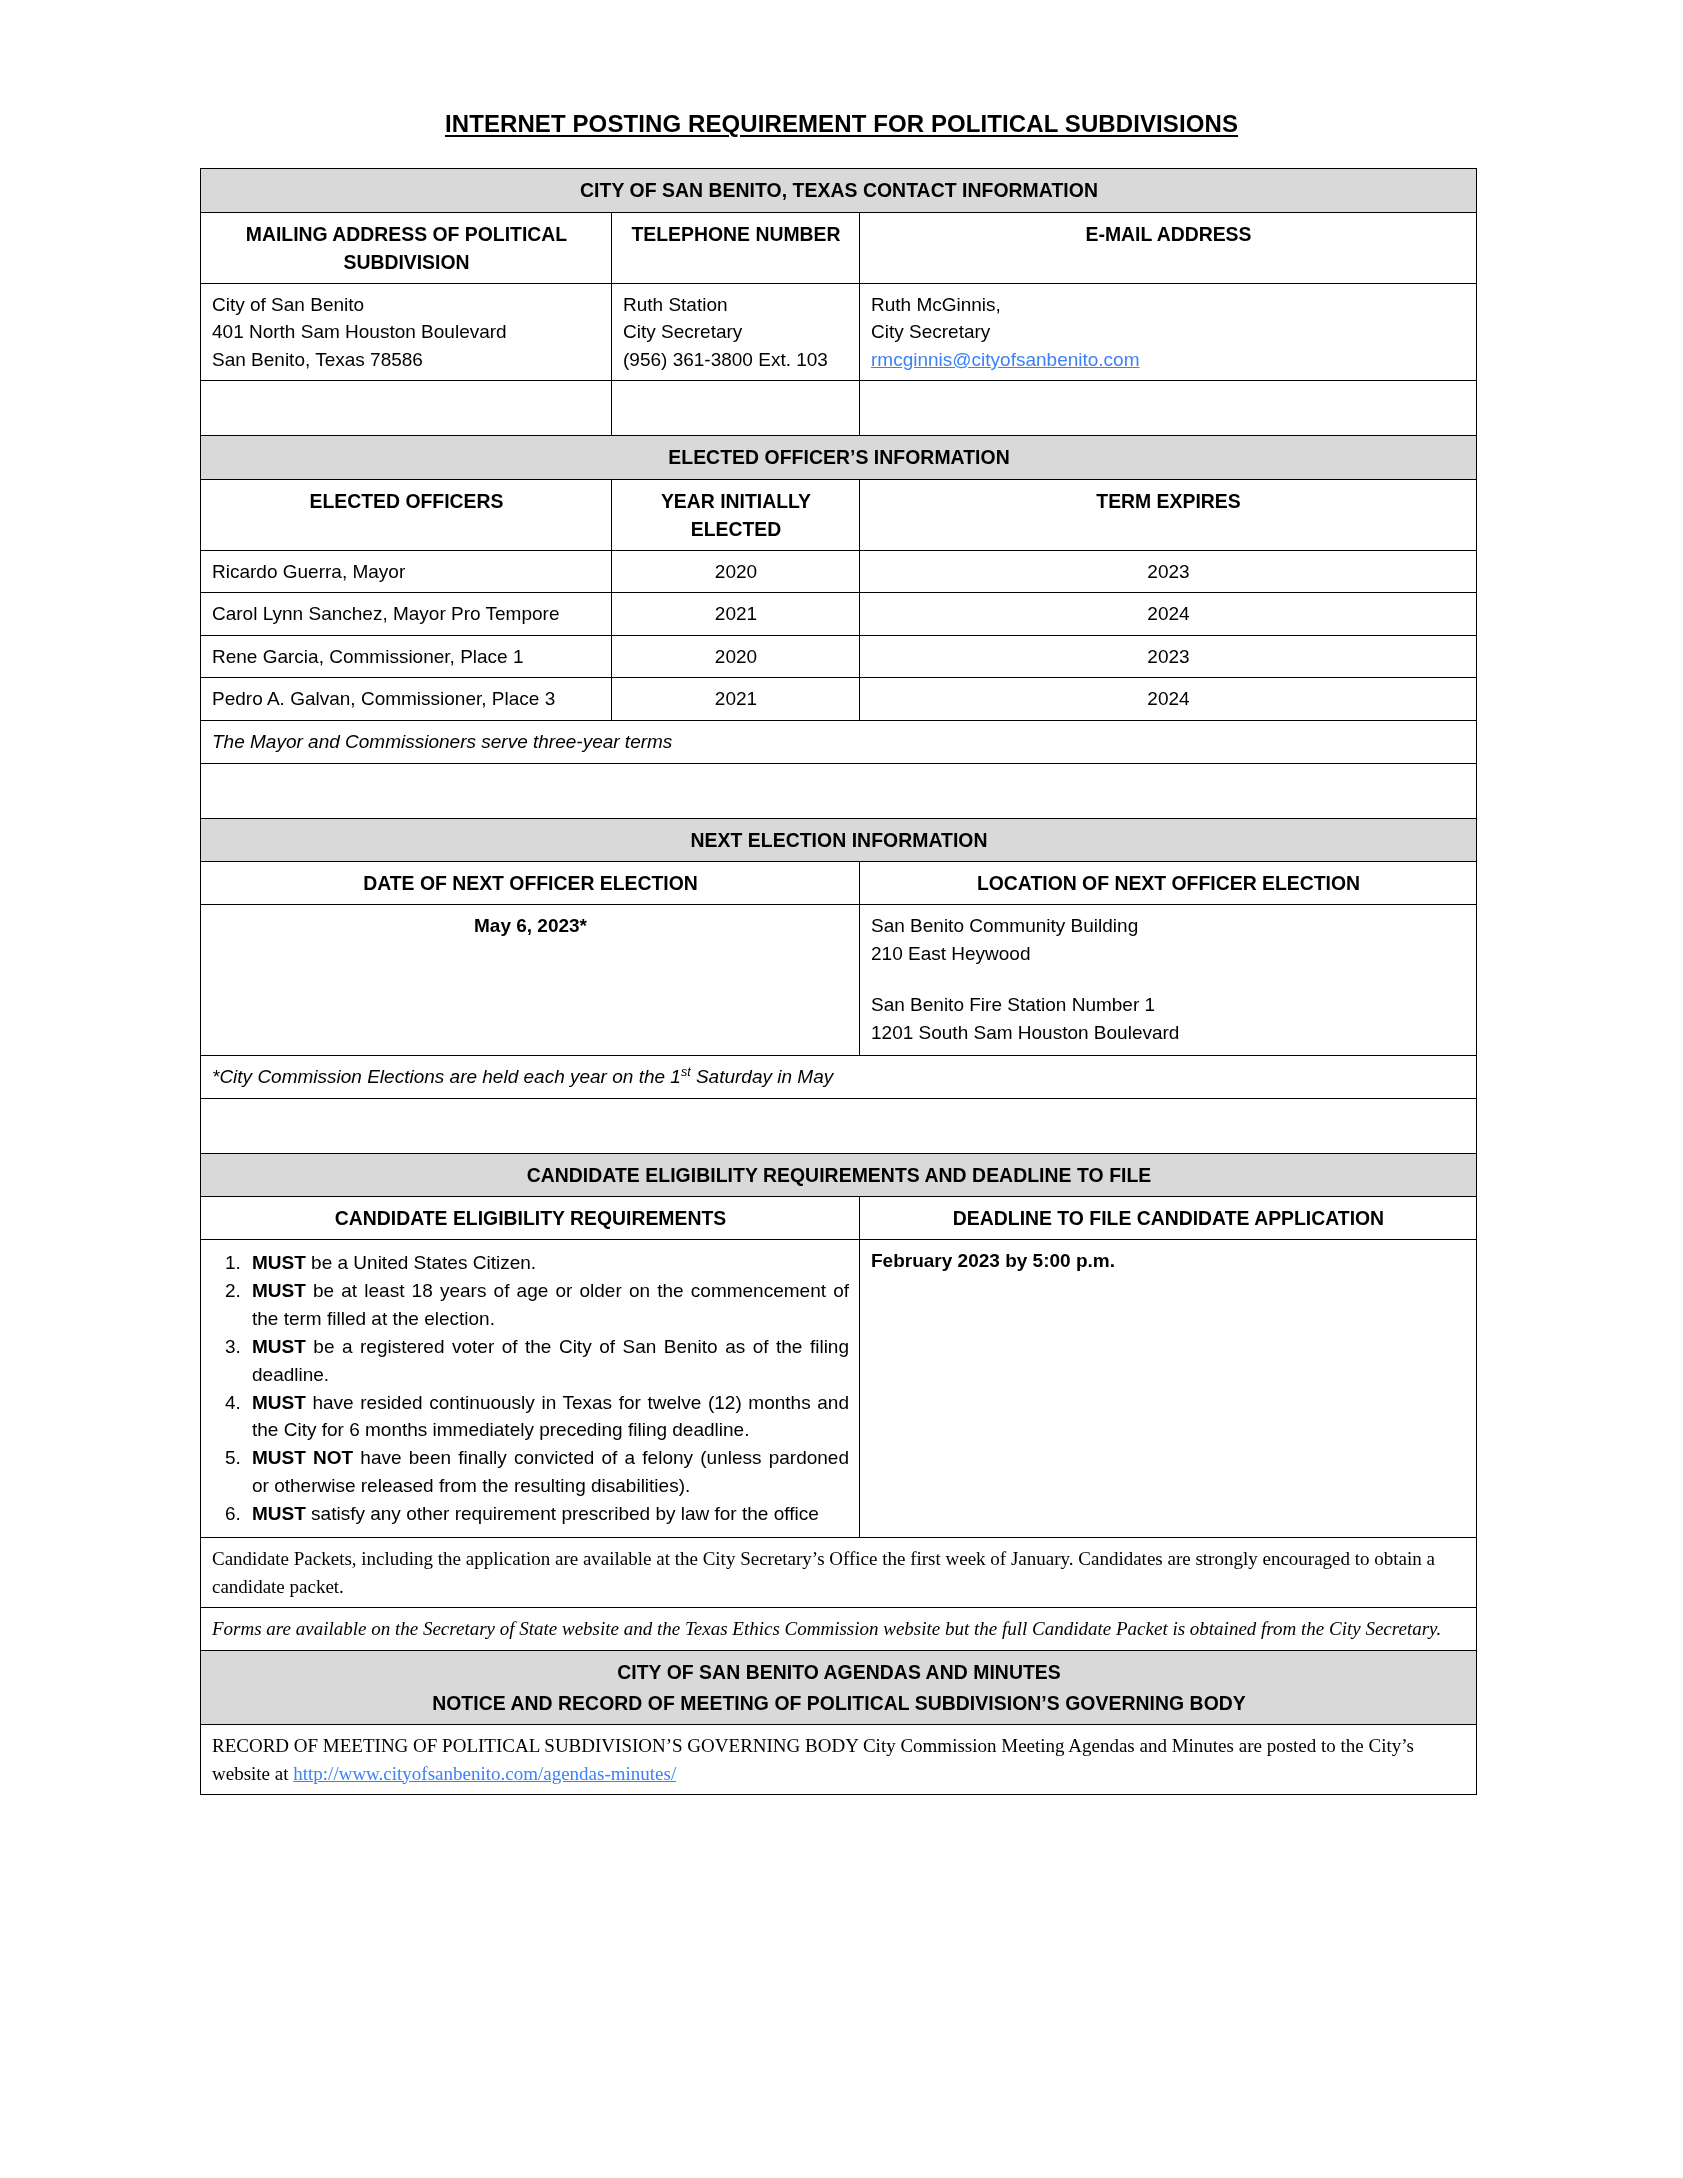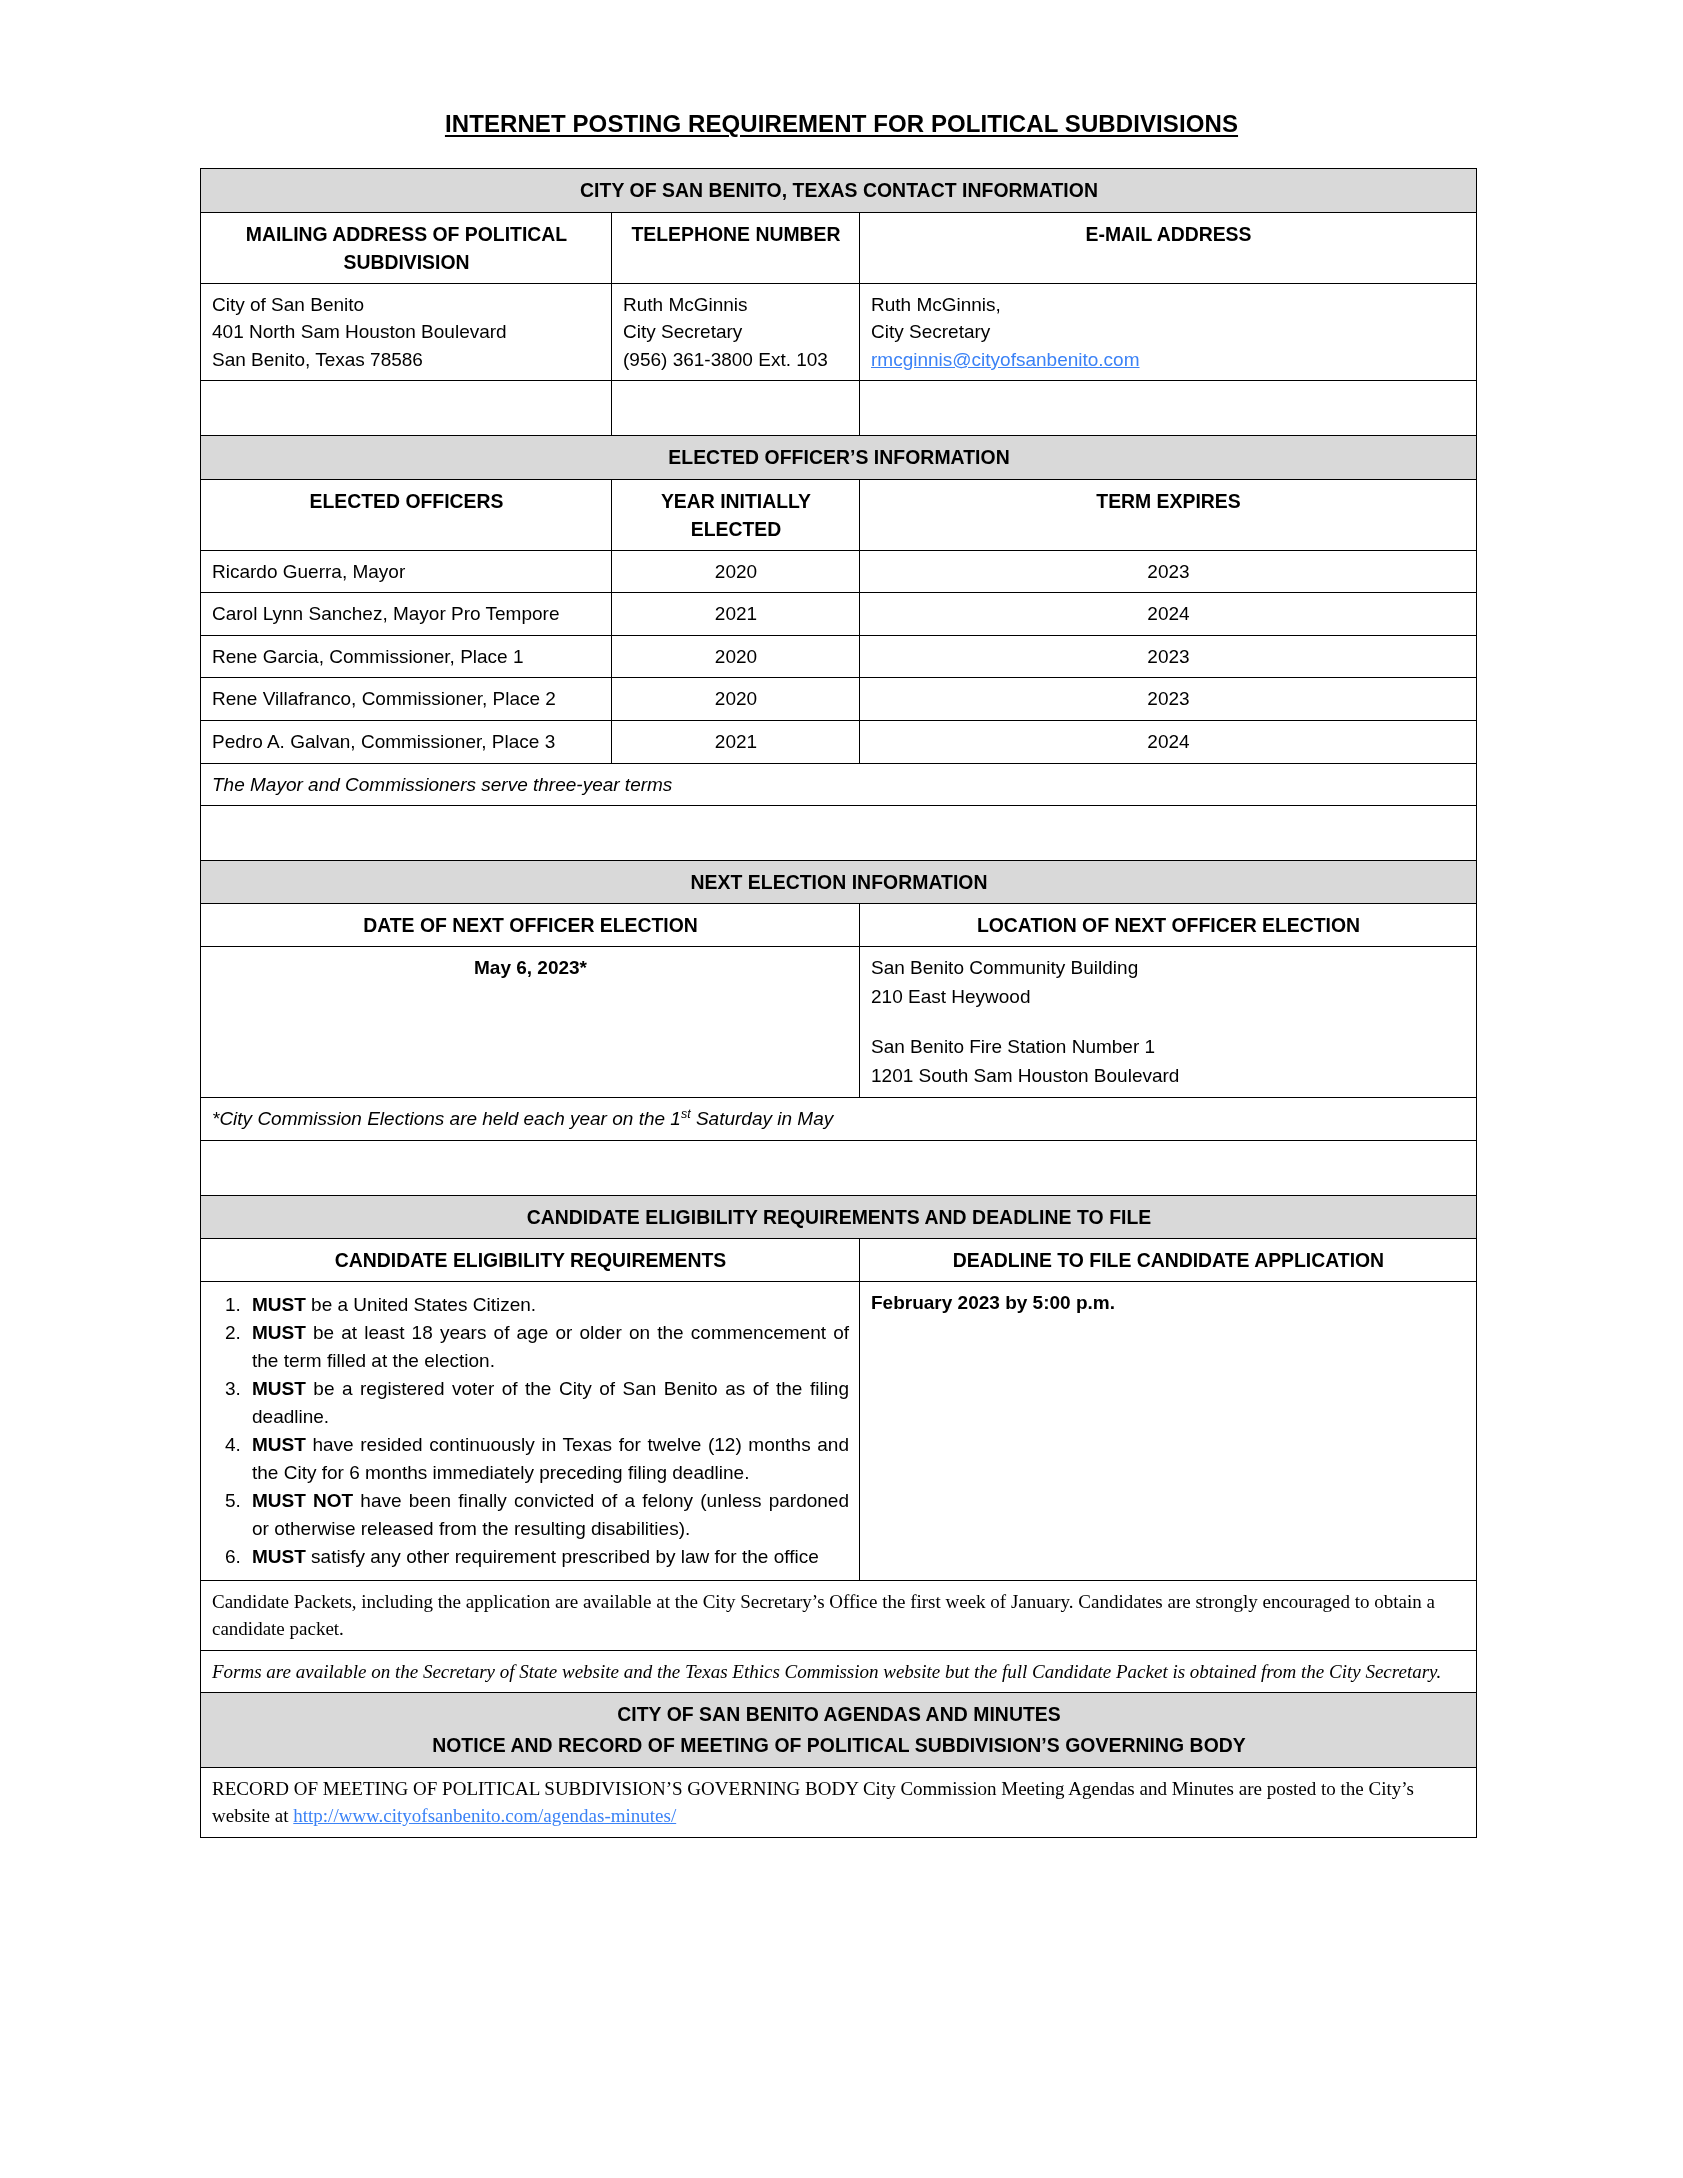--- a/index.html
+++ b/index.html
@@ -149,21 +149,21 @@
         <td class="colhead">TELEPHONE NUMBER</td>
         <td class="colhead">E-MAIL ADDRESS</td>
       </tr>
       <tr>
         <td class="addr-cell">
           <div>City of San Benito</div>
           <div>401 North Sam Houston Boulevard</div>
           <div>San Benito, Texas 78586</div>
         </td>
         <td class="addr-cell">
-          <div>Ruth McGinnis</div>
+          <div>Ruth Station</div>
           <div>City Secretary</div>
           <div>(956) 361-3800 Ext. 103</div>
         </td>
         <td class="addr-cell">
           <div>Ruth McGinnis,</div>
           <div>City Secretary</div>
           <div><a class="link" href="#">rmcginnis@cityofsanbenito.com</a></div>
         </td>
       </tr>
       <tr class="blank-row">
@@ -186,25 +186,20 @@
         <td class="center">2020</td>
         <td class="center">2023</td>
       </tr>
       <tr>
         <td>Carol Lynn Sanchez, Mayor Pro Tempore</td>
         <td class="center">2021</td>
         <td class="center">2024</td>
       </tr>
       <tr>
         <td>Rene Garcia, Commissioner, Place 1</td>
-        <td class="center">2020</td>
-        <td class="center">2023</td>
-      </tr>
-      <tr>
-        <td>Rene Villafranco, Commissioner, Place 2</td>
         <td class="center">2020</td>
         <td class="center">2023</td>
       </tr>
       <tr>
         <td>Pedro A. Galvan, Commissioner, Place 3</td>
         <td class="center">2021</td>
         <td class="center">2024</td>
       </tr>
 
       <tr>

